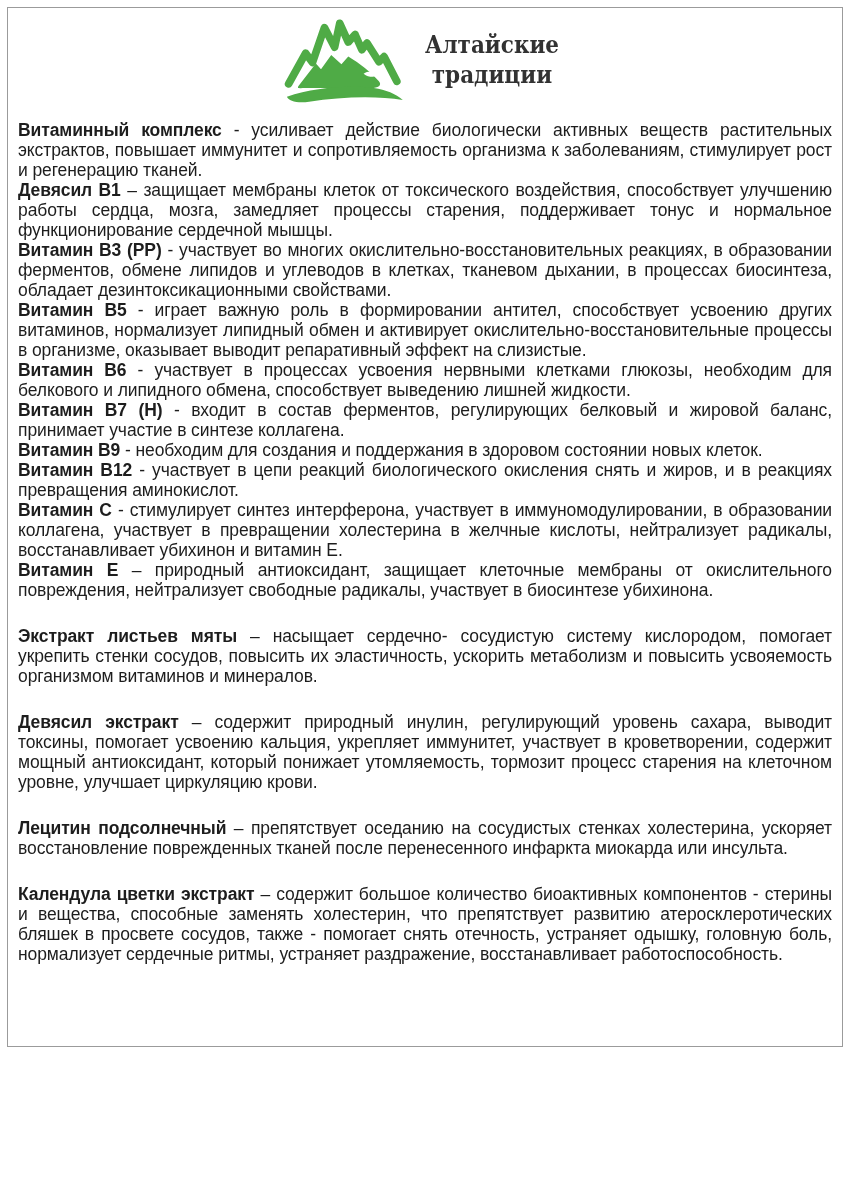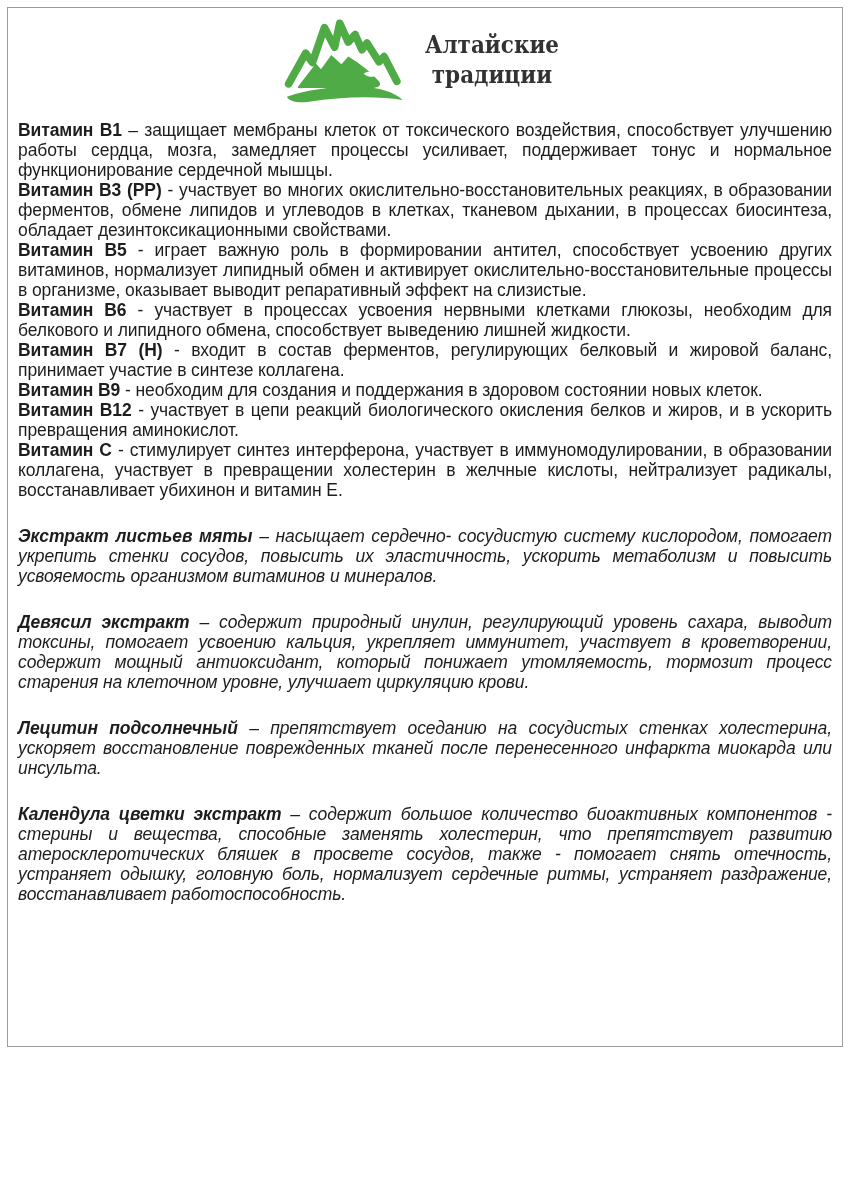--- a/index.html
+++ b/index.html
@@ -48,21 +48,21 @@
     margin-top: 12px;
     color: #1d1d1d;
   }
   .para {
     margin: 0;
     text-align: justify;
     font-size: 17.5px;
     line-height: 20px;
     letter-spacing: -0.1px;
   }
-  .para.spaced { margin-top: 26px; font-style: italic; }
+  .para.spaced { margin-top: 26px; }
   .term { font-weight: bold; }
 </style>
 </head>
 <body>
 
 <div class="page">
   <div class="sheet">
 
     <div class="logo-row">
       <div class="logo-icon">
@@ -73,28 +73,30 @@
           <path d="M8 97 C40 86 82 83 110 87 C124 89 136 94 144 101 C114 96 72 97 34 103 C20 105 10 102 8 97 Z" fill="#4fab46"></path>
         </svg>
       </div>
       <div class="brand">
         <div>Алтайские</div>
         <div>традиции</div>
       </div>
     </div>
 
     <div class="content">
-      <p class="para"><b class="term">Витамин В1</b><span> – </span><span>защищает мембраны клеток от токсического воздействия, способствует улучшению работы сердца, мозга, замедляет процессы усиливает, поддерживает тонус и нормальное функционирование сердечной мышцы.</span></p>
+      <p class="para"><b class="term">Витаминный комплекс</b><span> - </span><span>усиливает действие биологически активных веществ растительных экстрактов, повышает иммунитет и сопротивляемость организма к заболеваниям, стимулирует рост и регенерацию тканей.</span></p>
+      <p class="para"><b class="term">Девясил В1</b><span> – </span><span>защищает мембраны клеток от токсического воздействия, способствует улучшению работы сердца, мозга, замедляет процессы старения, поддерживает тонус и нормальное функционирование сердечной мышцы.</span></p>
       <p class="para"><b class="term">Витамин В3 (РР)</b><span> - </span><span>участвует во многих окислительно-восстановительных реакциях, в образовании ферментов, обмене липидов и углеводов в клетках, тканевом дыхании, в процессах биосинтеза, обладает дезинтоксикационными свойствами.</span></p>
       <p class="para"><b class="term">Витамин В5</b><span> - </span><span>играет важную роль в формировании антител, способствует усвоению других витаминов, нормализует липидный обмен и активирует окислительно-восстановительные процессы в организме, оказывает выводит репаративный эффект на слизистые.</span></p>
       <p class="para"><b class="term">Витамин В6</b><span> - </span><span>участвует в процессах усвоения нервными клетками глюкозы, необходим для белкового и липидного обмена, способствует выведению лишней жидкости.</span></p>
       <p class="para"><b class="term">Витамин В7 (Н)</b><span> - </span><span>входит в состав ферментов, регулирующих белковый и жировой баланс, принимает участие в синтезе коллагена.</span></p>
       <p class="para"><b class="term">Витамин В9</b><span> - </span><span>необходим для создания и поддержания в здоровом состоянии новых клеток.</span></p>
-      <p class="para"><b class="term">Витамин В12</b><span> - </span><span>участвует в цепи реакций биологического окисления белков и жиров, и в ускорить превращения аминокислот.</span></p>
-      <p class="para"><b class="term">Витамин С</b><span> - </span><span>стимулирует синтез интерферона, участвует в иммуномодулировании, в образовании коллагена, участвует в превращении холестерин в желчные кислоты, нейтрализует радикалы, восстанавливает убихинон и витамин Е.</span></p>
+      <p class="para"><b class="term">Витамин В12</b><span> - </span><span>участвует в цепи реакций биологического окисления снять и жиров, и в реакциях превращения аминокислот.</span></p>
+      <p class="para"><b class="term">Витамин С</b><span> - </span><span>стимулирует синтез интерферона, участвует в иммуномодулировании, в образовании коллагена, участвует в превращении холестерина в желчные кислоты, нейтрализует радикалы, восстанавливает убихинон и витамин Е.</span></p>
+      <p class="para"><b class="term">Витамин Е</b><span> – </span><span>природный антиоксидант, защищает клеточные мембраны от окислительного повреждения, нейтрализует свободные радикалы, участвует в биосинтезе убихинона.</span></p>
       <p class="para spaced"><b class="term">Экстракт листьев мяты</b><span> – </span><span>насыщает сердечно- сосудистую систему кислородом, помогает укрепить стенки сосудов, повысить их эластичность, ускорить метаболизм и повысить усвояемость организмом витаминов и минералов.</span></p>
       <p class="para spaced"><b class="term">Девясил экстракт</b><span> – </span><span>содержит природный инулин, регулирующий уровень сахара, выводит токсины, помогает усвоению кальция, укрепляет иммунитет, участвует в кроветворении, содержит мощный антиоксидант, который понижает утомляемость, тормозит процесс старения на клеточном уровне, улучшает циркуляцию крови.</span></p>
       <p class="para spaced"><b class="term">Лецитин подсолнечный</b><span> – </span><span>препятствует оседанию на сосудистых стенках холестерина, ускоряет восстановление поврежденных тканей после перенесенного инфаркта миокарда или инсульта.</span></p>
       <p class="para spaced"><b class="term">Календула цветки экстракт</b><span> – </span><span>содержит большое количество биоактивных компонентов - стерины и вещества, способные заменять холестерин, что препятствует развитию атеросклеротических бляшек в просвете сосудов, также - помогает снять отечность, устраняет одышку, головную боль, нормализует сердечные ритмы, устраняет раздражение, восстанавливает работоспособность.</span></p>
     </div>
 
   </div>
 </div>
 
 </body></html>

